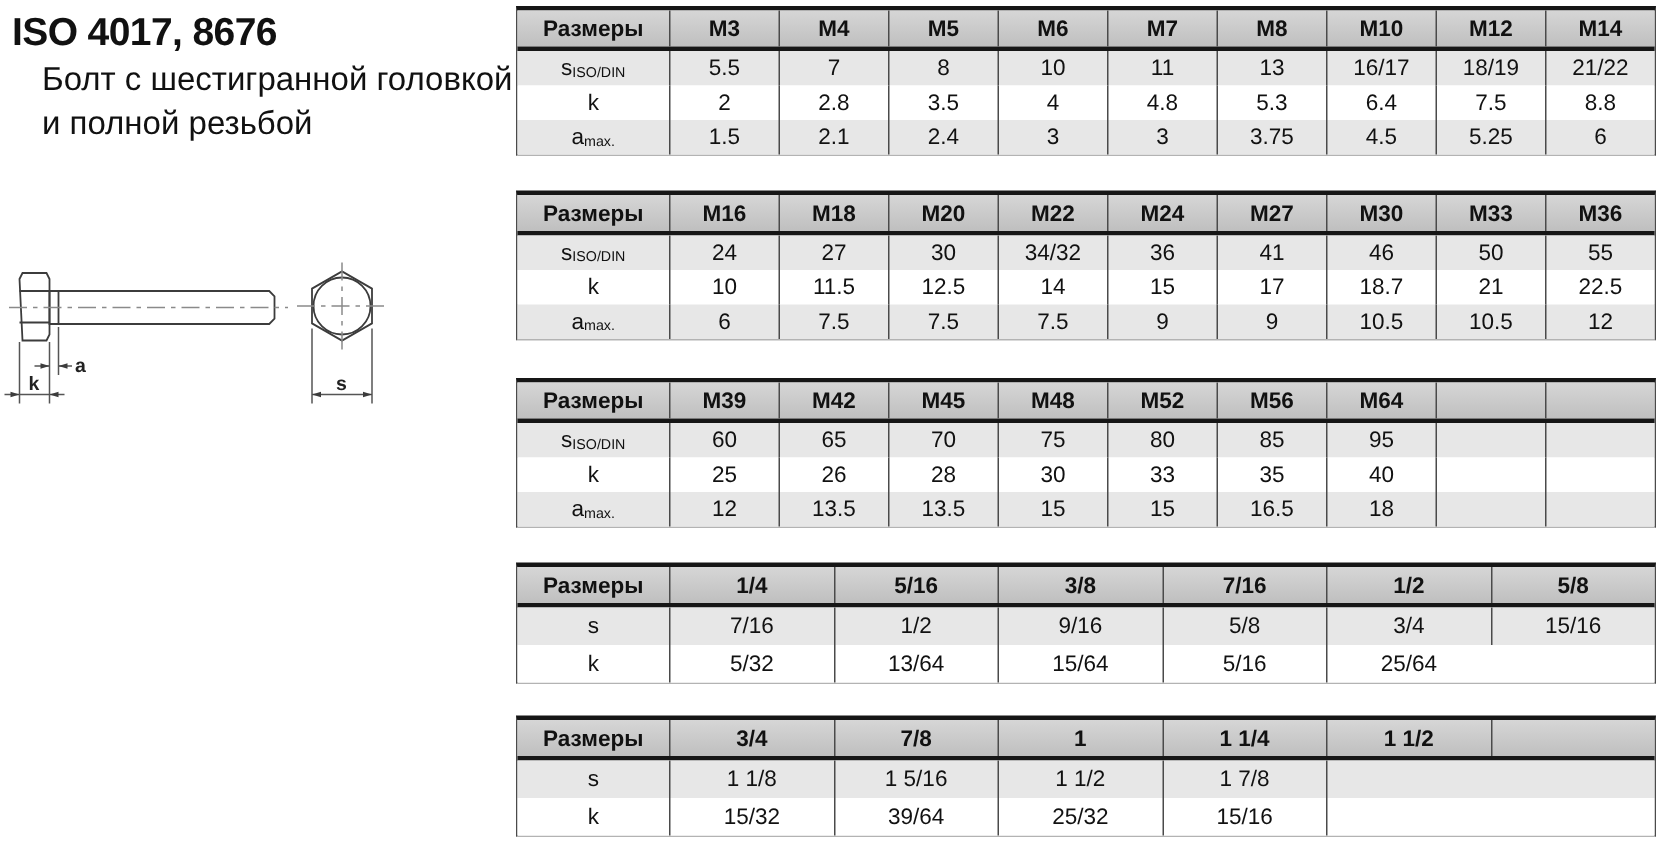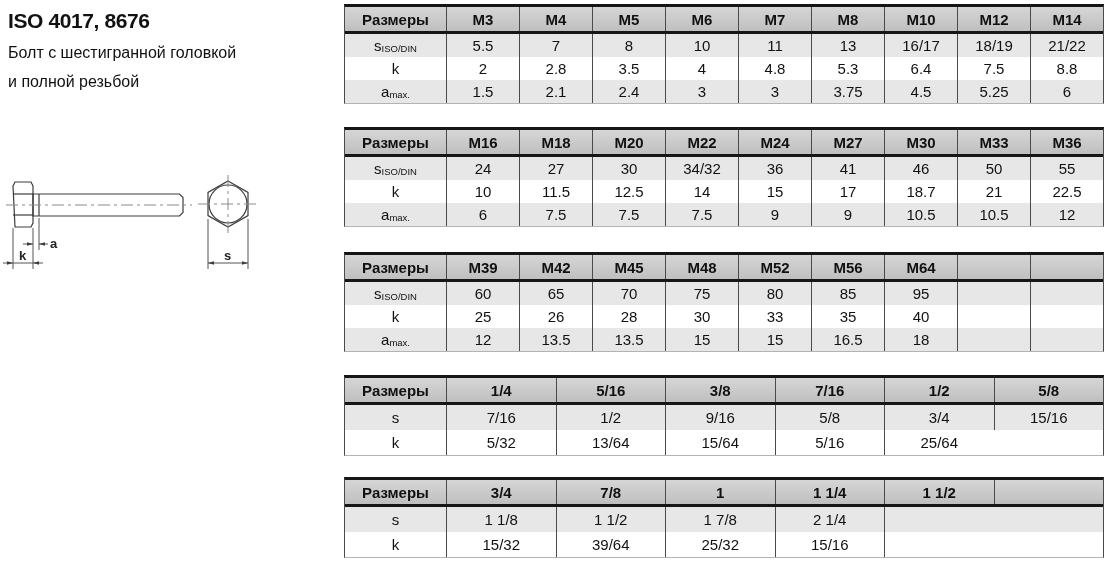--- a/index.html
+++ b/index.html
@@ -2,22 +2,22 @@
 <html><head>
 <meta charset="utf-8">
 <style>
   html,body{margin:0;padding:0;}
   body{
     width:1104px;height:566px;position:relative;overflow:hidden;
     background:#ffffff;font-family:"Liberation Sans",sans-serif;color:#111;
   }
   
   .titleblock{position:absolute;left:8px;top:4px;}
-  .title-bold{font-size:21px;font-weight:bold;line-height:34px;letter-spacing:-.4px;}
-  .title-reg{font-size:16px;line-height:29px;}
+  .title-bold{font-size:26px;font-weight:bold;line-height:34px;letter-spacing:-.4px;}
+  .title-reg{font-size:22px;line-height:29px;margin-left:20px;}
   
   .drawing{position:absolute;left:0;top:168px;}
   
   .dtable{
     position:absolute;left:344px;width:758px;
     border-top:3px solid #161616;
     border-left:1.5px solid #4a4a4a;border-right:1.5px solid #4a4a4a;
     border-bottom:1px solid #b3b3b3;
   }
   .row{display:grid;grid-template-columns:101px repeat(var(--n),1fr);}
@@ -305,23 +305,23 @@
         <div class="cell">1</div>
         <div class="cell">1 1/4</div>
         <div class="cell">1 1/2</div>
         <div class="cell"></div>
       </div>
       <div class="row drow shaded">
         <div class="cell">
           <span>s</span>
         </div>
         <div class="cell">1 1/8</div>
+        <div class="cell">1 5/16</div>
         <div class="cell">1 1/2</div>
         <div class="cell">1 7/8</div>
-        <div class="cell">2 1/4</div>
         <div class="cell"></div>
       </div>
       <div class="row drow">
         <div class="cell">
           <span>k</span>
         </div>
         <div class="cell">15/32</div>
         <div class="cell">39/64</div>
         <div class="cell">25/32</div>
         <div class="cell">15/16</div>

